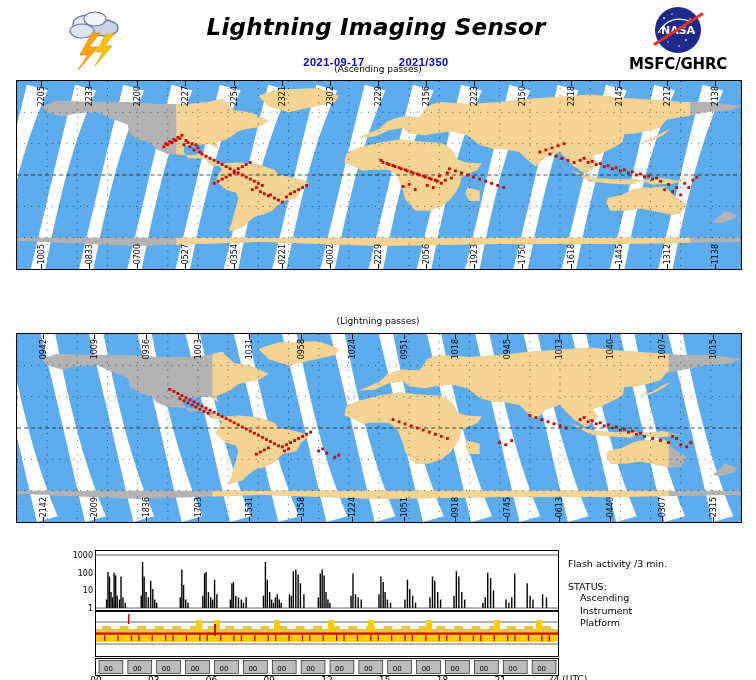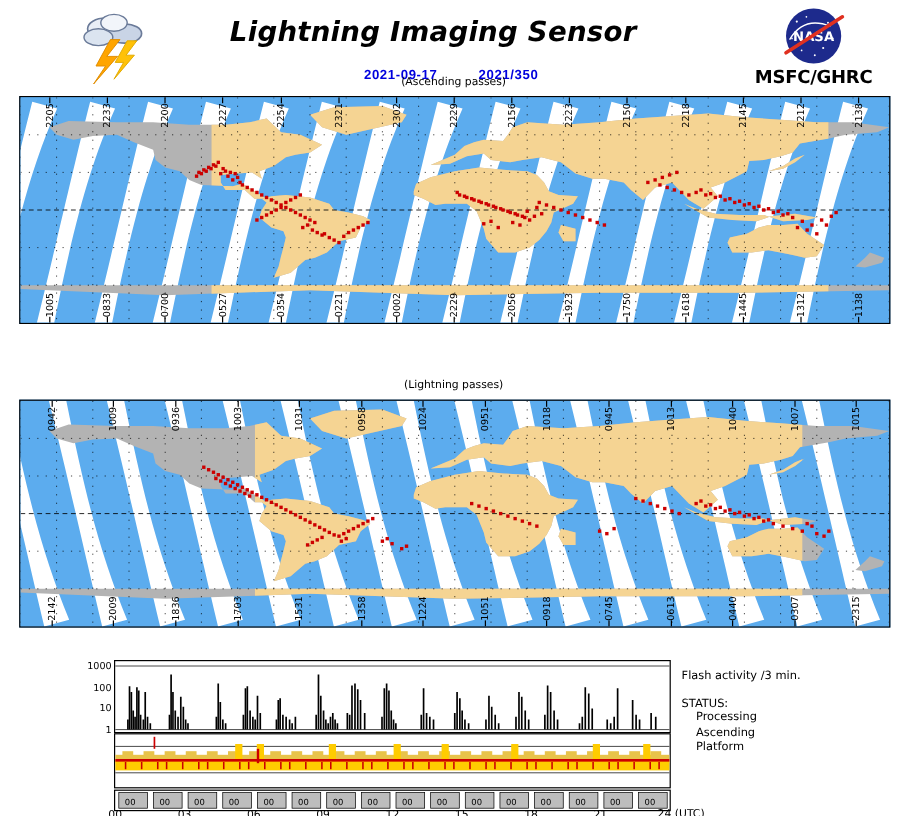--- a/index.html
+++ b/index.html
@@ -6,21 +6,21 @@
   body{
     width:756px;height:680px;background:#ffffff;
     font-family:"DejaVu Sans","Liberation Sans",sans-serif;
     position:relative;overflow:hidden;
   }
   .page{position:relative;width:756px;height:680px;}
 
   
   .header{position:absolute;left:0;top:0;width:756px;height:76px;}
   .title{
-    position:absolute;left:181px;top:14px;width:360px;text-align:center;
+    position:absolute;left:196px;top:14px;width:360px;text-align:center;
     font-family:"DejaVu Sans","Liberation Sans",sans-serif;
     font-size:23px;font-weight:bold;font-style:italic;color:#000;
     letter-spacing:.2px;
   }
   .datebar{position:absolute;left:196px;top:51px;width:360px;text-align:center;}
   .datebar span{
     font-family:Liberation Sans, sans-serif;
     font-size:11px;font-weight:bold;color:#0000dd;letter-spacing:.5px;
   }
   .datebar .gap{display:inline-block;width:24px;}
@@ -976,19 +976,19 @@
         <div class="xlab" style="left: 327px; top: 127px;">12</div>
         <div class="xlab" style="left: 384.75px; top: 127px;">15</div>
         <div class="xlab" style="left: 442.5px; top: 127px;">18</div>
         <div class="xlab" style="left: 500.25px; top: 127px;">21</div>
       </div>
     <div class="utclab">24 (UTC)</div>
 
     <div class="legend">
       <div class="legend-title">Flash activity /3 min.</div>
       <div class="legend-status">STATUS:</div>
-      <div class="legend-item">Processing</div>
       <div class="legend-item">Ascending</div>
+      <div class="legend-item">Instrument</div>
       <div class="legend-item">Platform</div>
     </div>
   </div>
 
 </div>
 
 </body></html>

